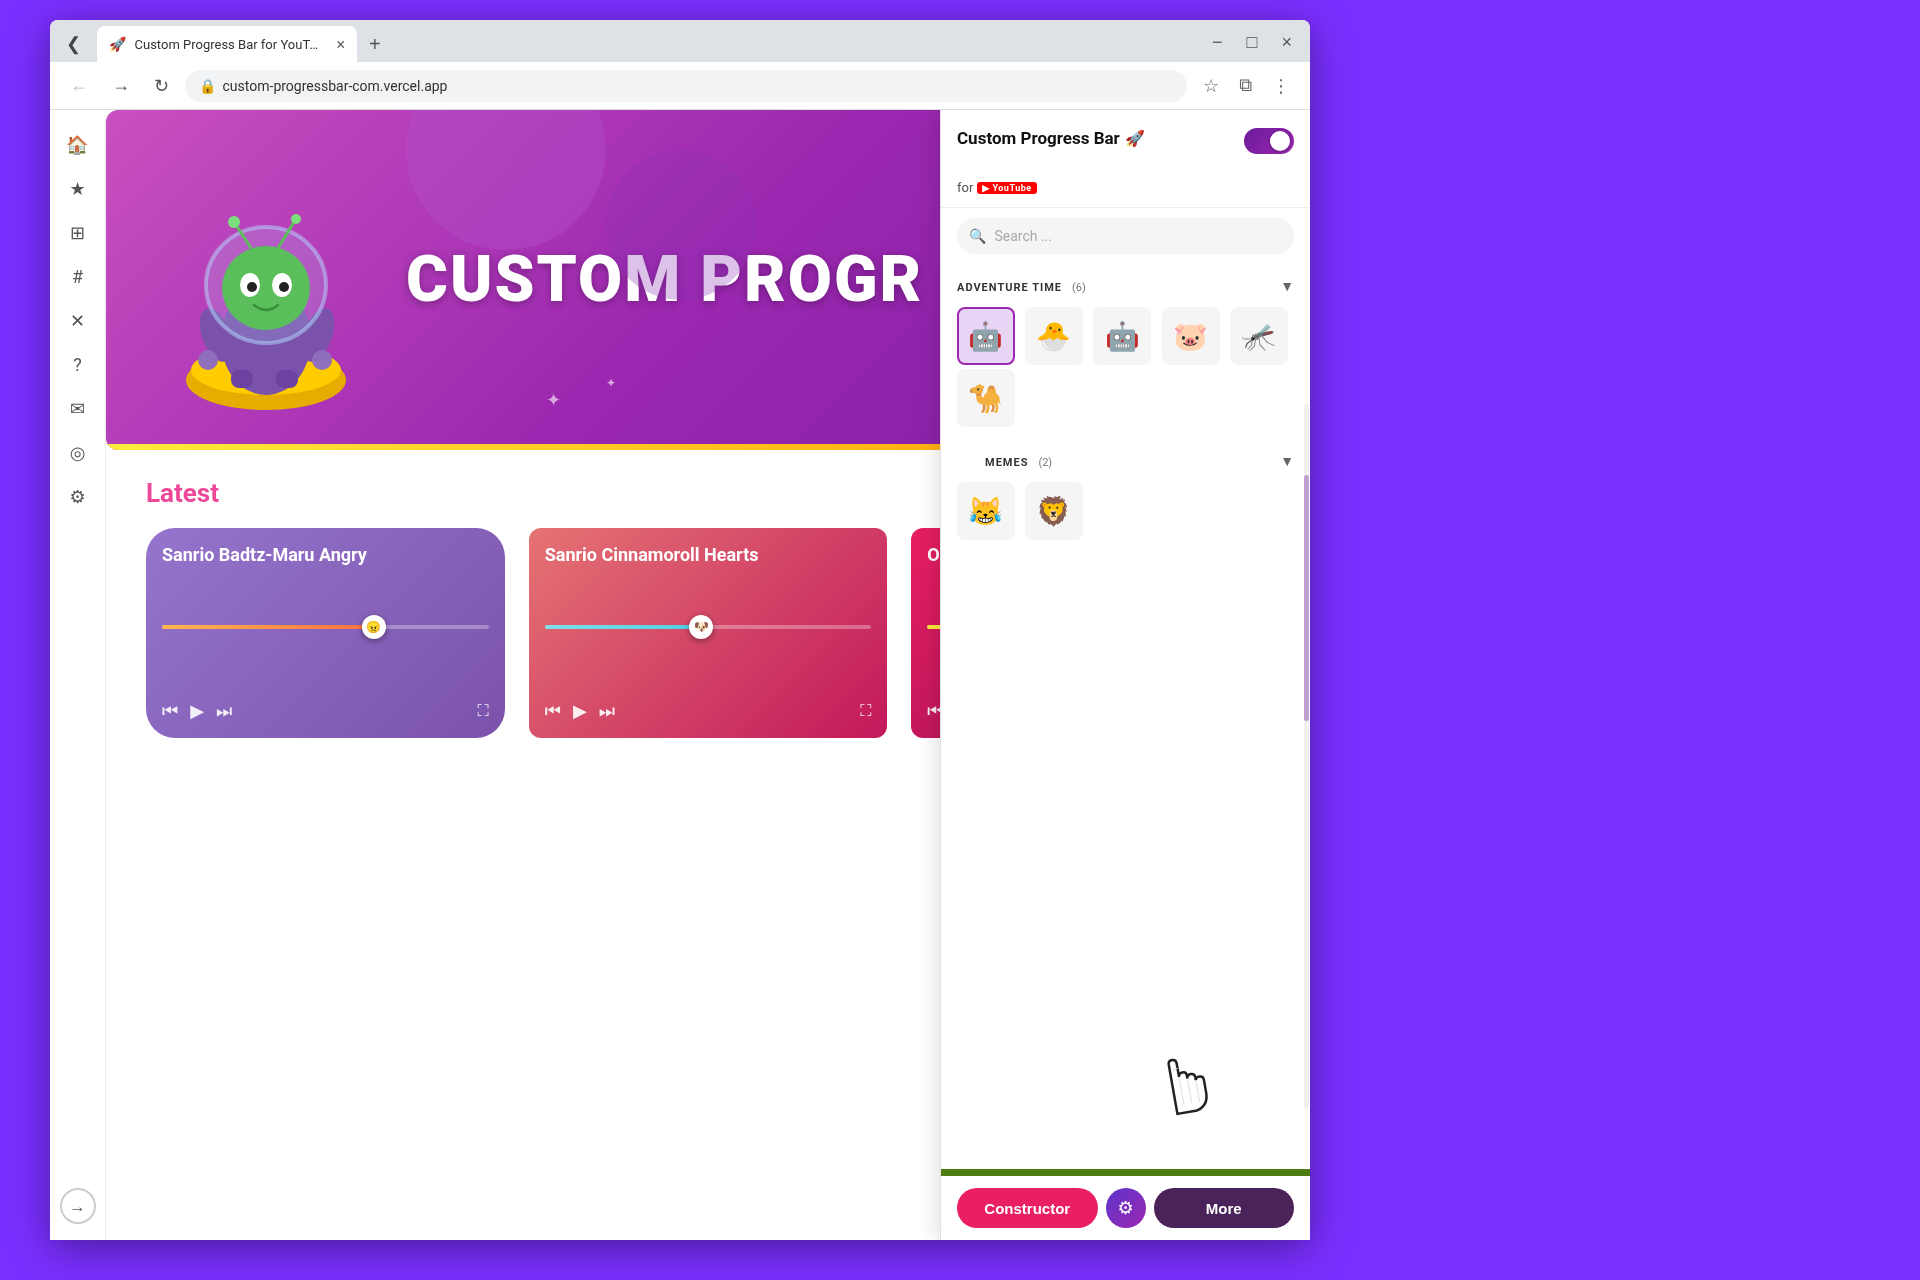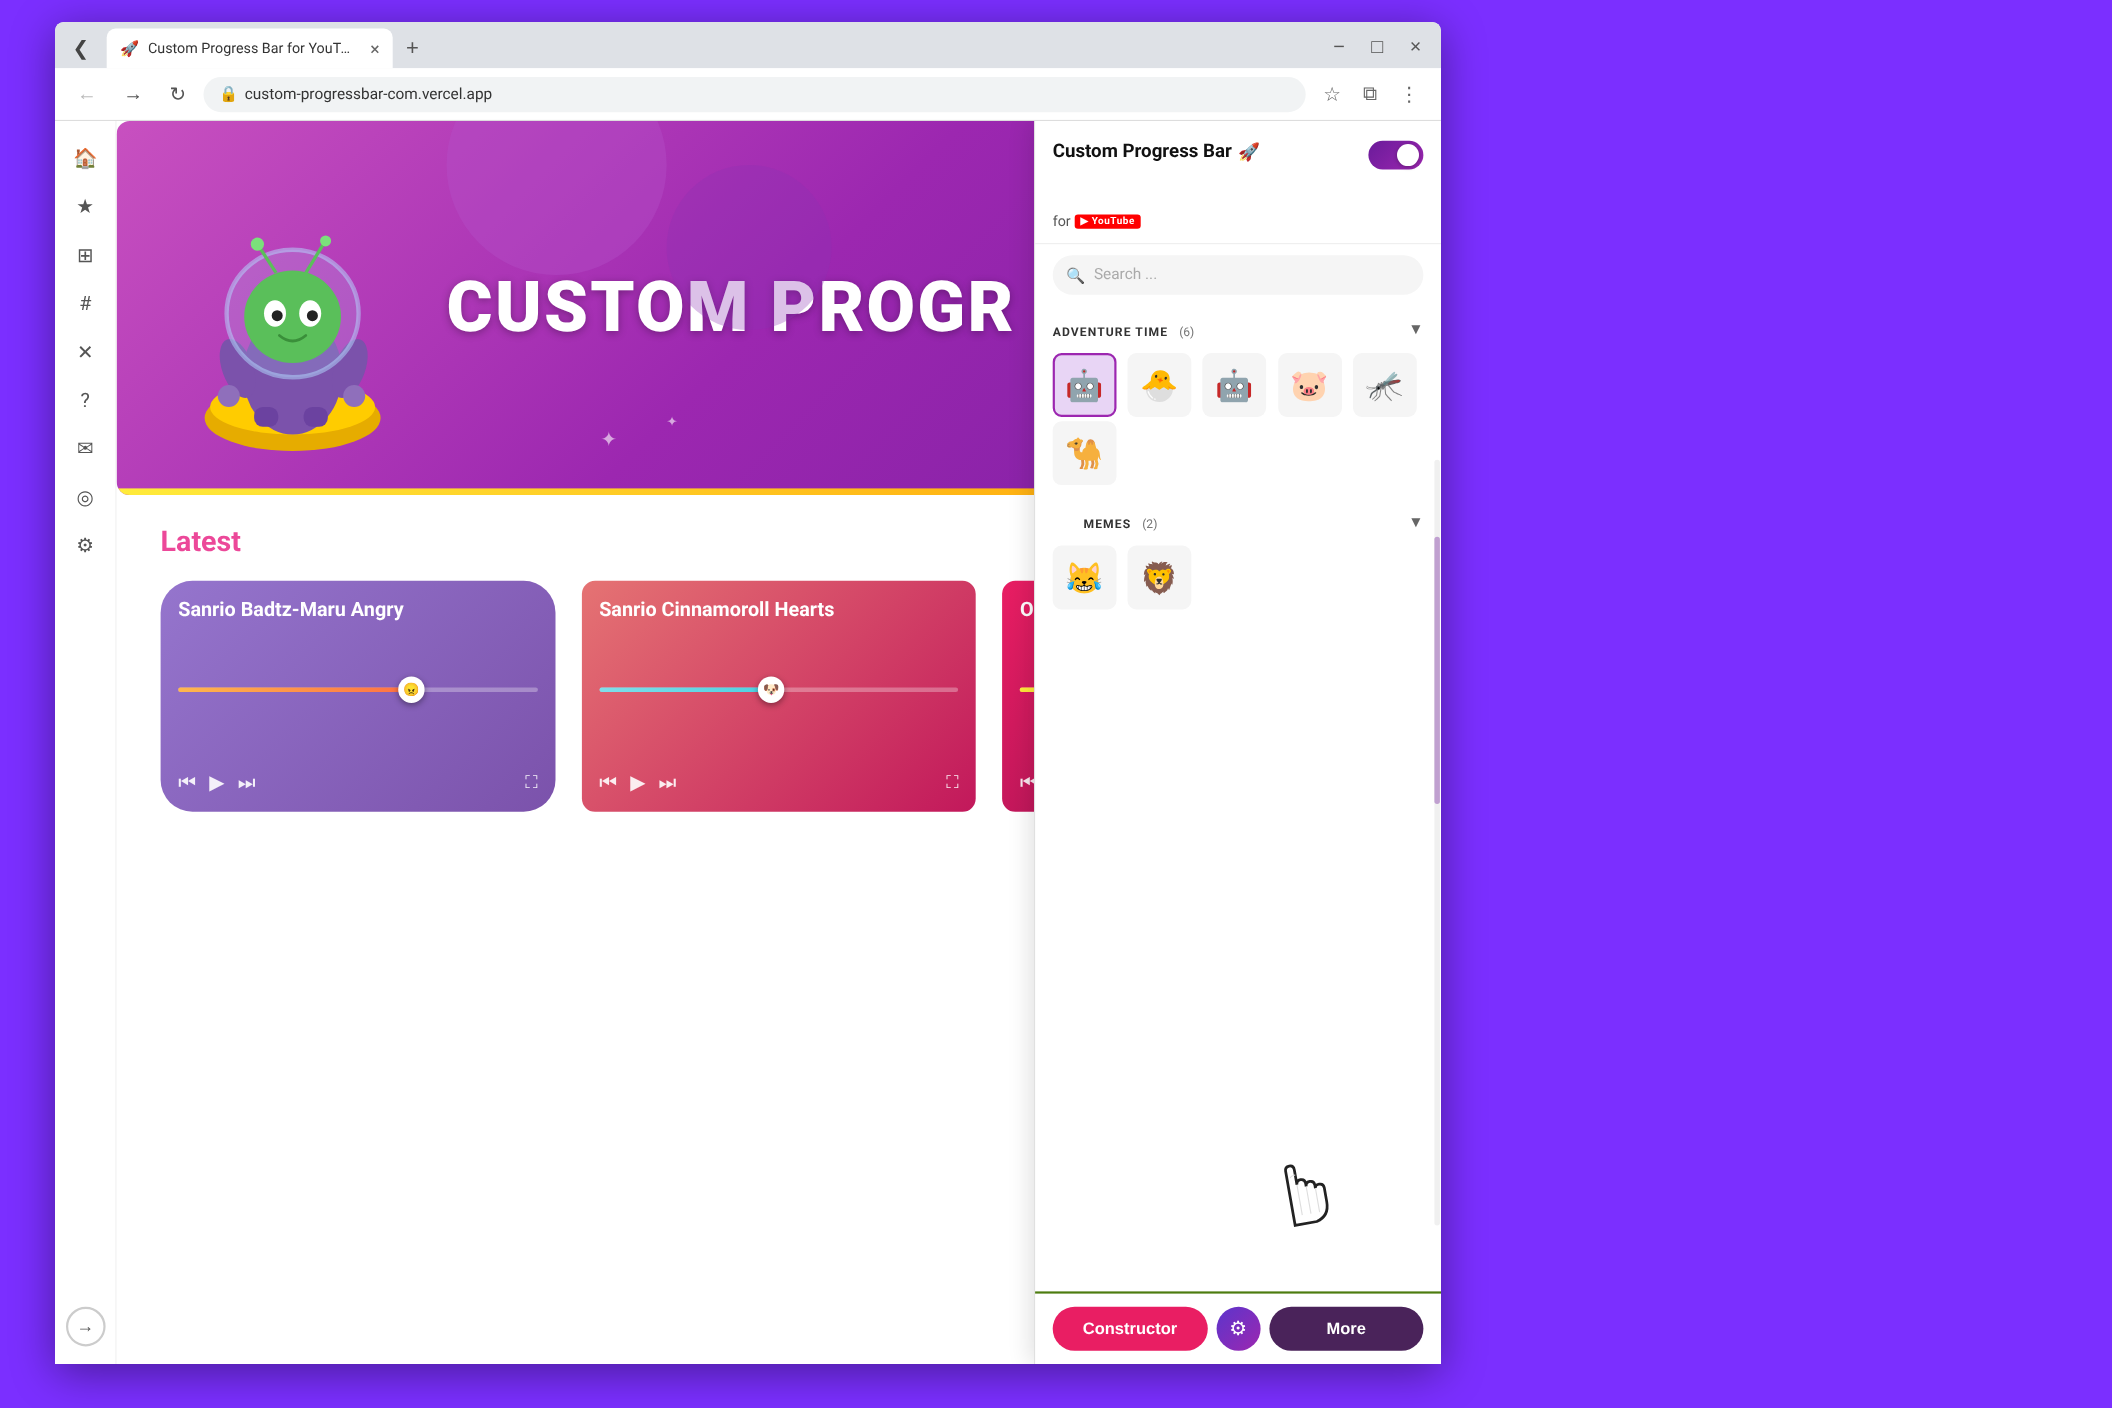--- a/index.html
+++ b/index.html
@@ -307,21 +307,21 @@
     .popup-header {
       padding: 18px 16px 12px;
       border-bottom: 1px solid #eee;
       display: flex;
       align-items: flex-start;
       justify-content: space-between;
     }
     .popup-logo {
       display: flex;
       flex-direction: column;
-      gap: 16px;
+      gap: 2px;
     }
     .popup-title { font-size: 17px; font-weight: 700; color: #111; }
     .popup-subtitle { font-size: 13px; color: #555; display: flex; align-items: center; gap: 4px; margin-top: 30px; }
     .yt-badge {
       background: #ff0000;
       color: white;
       font-size: 9px;
       font-weight: 700;
       padding: 1px 5px;
       border-radius: 3px;
@@ -387,21 +387,21 @@
       cursor: pointer;
     }
     .emoji-cell.selected {
       background: #e8d5f5;
       border: 2px solid #9c27b0;
     }
 
     
     .popup-footer {
       padding: 12px 16px;
-      border-top: 2px solid #4d7c0f;
+      border-top: 7px solid #4d7c0f;
       display: flex;
       align-items: center;
       gap: 8px;
     }
     .constructor-btn {
       flex: 1;
       background: #e91e63;
       color: white;
       border: none;
       border-radius: 20px;

